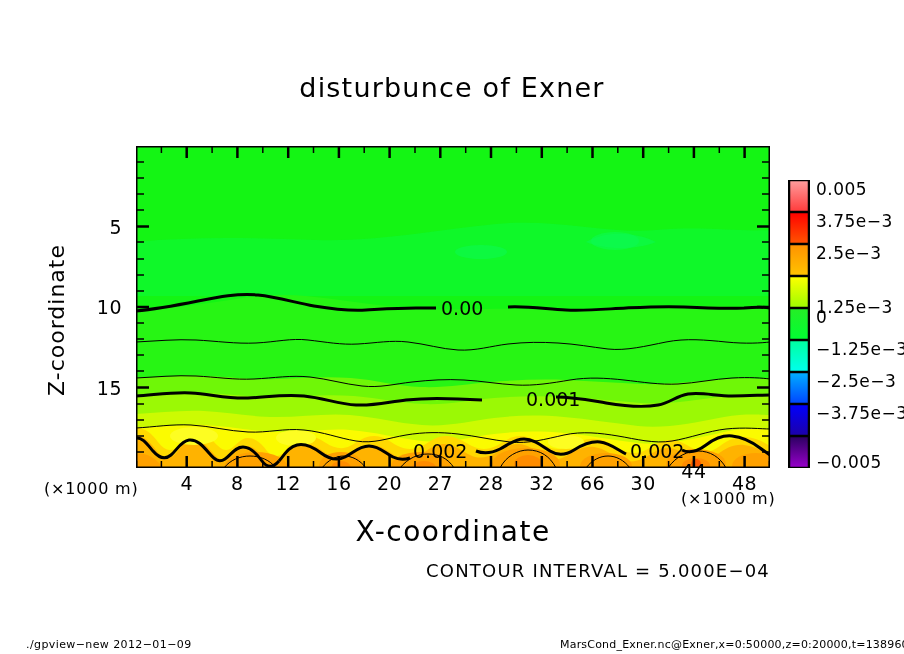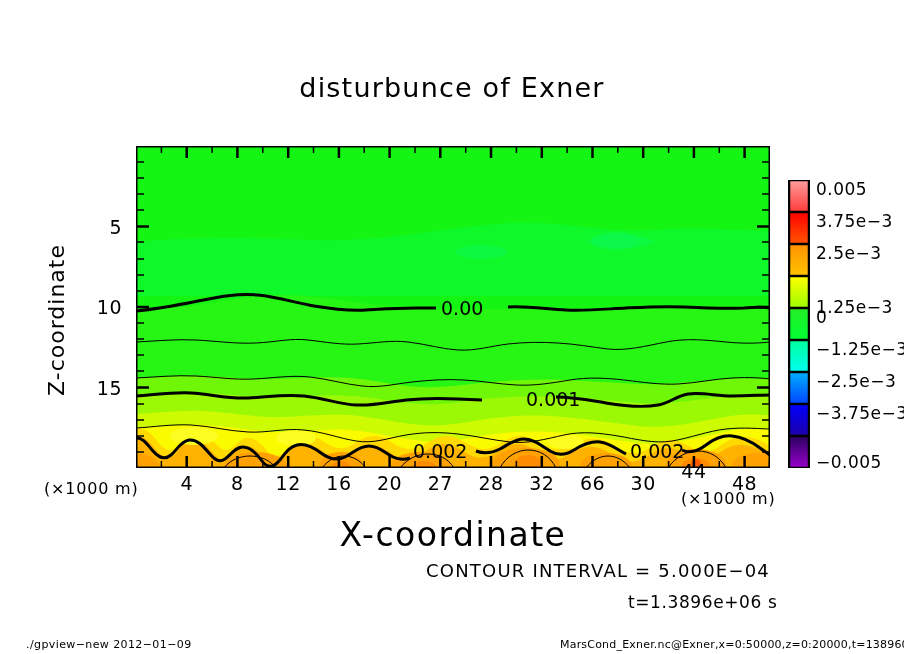--- a/index.html
+++ b/index.html
@@ -64,21 +64,21 @@
     font-size: 22px;
     letter-spacing: 1px;
     white-space: nowrap;
   }
 
   #x-axis-title {
     left: 136px;
     top: 515px;
     width: 634px;
     text-align: center;
-    font-size: 33px;
+    font-size: 28px;
     letter-spacing: 1.5px;
     white-space: nowrap;
   }
 
   .unit-label {
     font-size: 16px;
     letter-spacing: 0.8px;
     white-space: nowrap;
   }
 
@@ -403,21 +403,20 @@
   <div class="abs tick-label" style="left:673.9px; top:460px; width:40px;">44</div>
   <div class="abs tick-label" style="left:724.6px; top:472px; width:40px;">48</div>
 
   <div class="abs unit-label" id="x-unit-left" style="left:44px; top:479px;">(×1000 m)</div>
   <div class="abs unit-label" id="x-unit-right" style="left:681px; top:489px;">(×1000 m)</div>
 
   <div class="abs" id="x-axis-title">X-coordinate</div>
 
   <div class="abs" id="contour-interval">CONTOUR INTERVAL = 5.000E−04</div>
 
-  <div class="abs" id="time-stamp">t=1.3896e+06 s</div>
 
   <div class="abs" id="colorbar-wrap">
     <svg width="22" height="288" viewBox="0 0 22 288" xmlns="http://www.w3.org/2000/svg">
       <defs>
         <linearGradient id="cb0" x1="0" y1="0" x2="0" y2="1">
             <stop offset="0" stop-color="#ff9e9e"></stop>
             <stop offset="1" stop-color="#ff3a3a"></stop>
           </linearGradient>
         <linearGradient id="cb1" x1="0" y1="0" x2="0" y2="1">
             <stop offset="0" stop-color="#ff0000"></stop>

